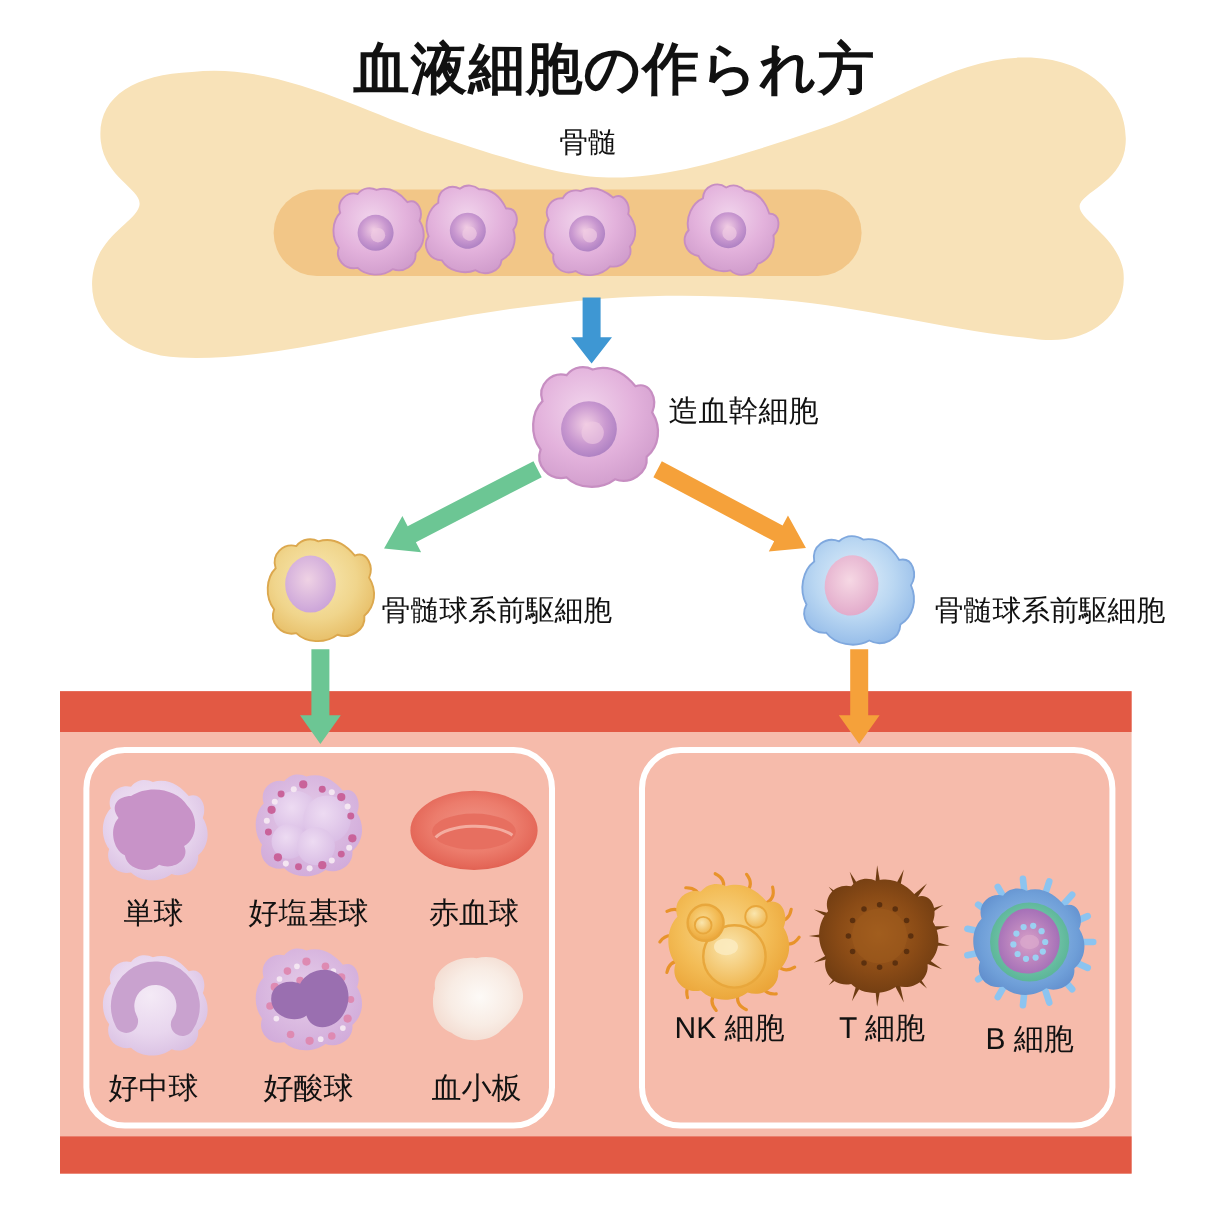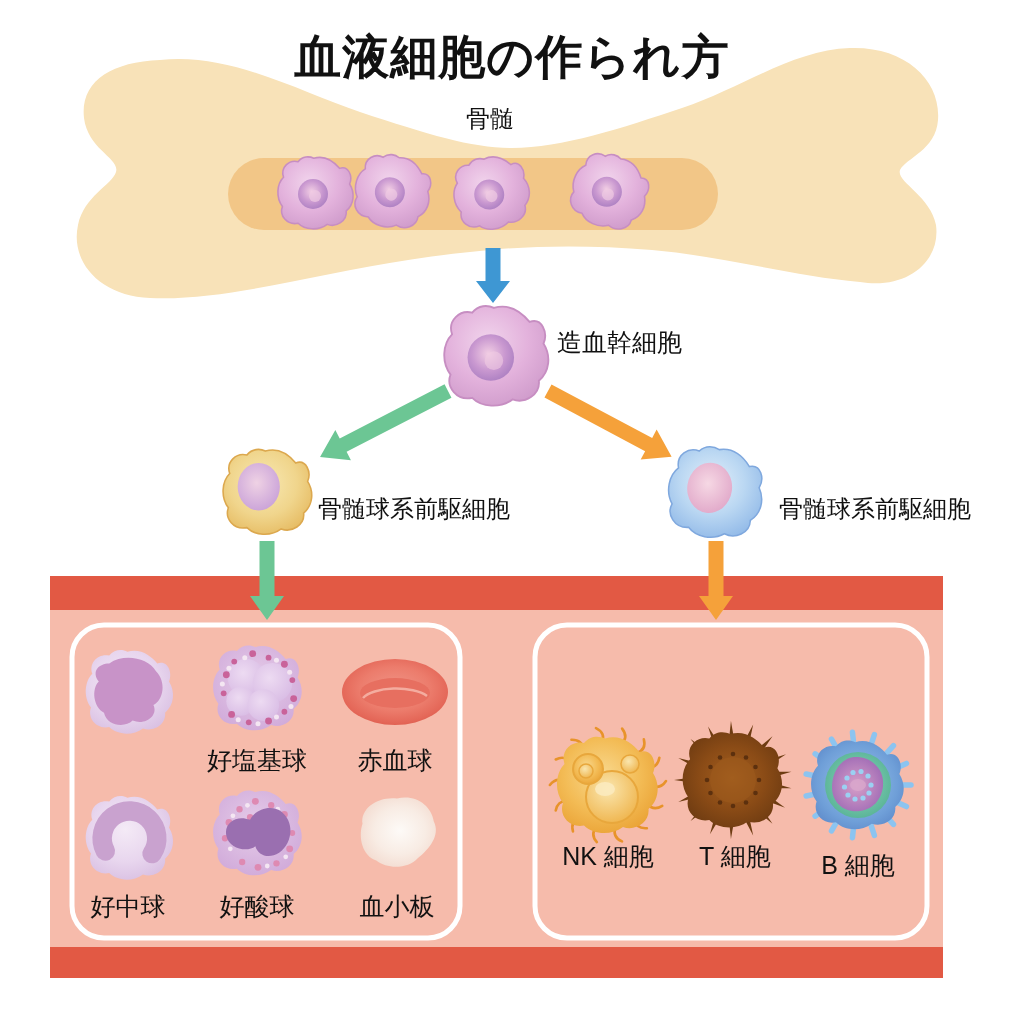--- a/index.html
+++ b/index.html
@@ -373,20 +373,21 @@
     <ellipse cx="0" cy="0" rx="8" ry="6" fill="#D9A8CC" opacity="0.8"></ellipse>
   </g>
 </svg>
 
 <div id="title" class="lbl">血液細胞の作られ方</div>
 <div id="bone-label" class="lbl">骨髄</div>
 <div id="hsc-label" class="lbl">造血幹細胞</div>
 <div id="myeloid-label" class="lbl">骨髄球系前駆細胞</div>
 <div id="lymphoid-label" class="lbl">骨髄球系前駆細胞</div>
 
+<div class="lbl cell-lbl" style="left:53px;top:744px;">単球</div>
 <div class="lbl cell-lbl" style="left:320px;top:744px;">赤血球</div>
 <div class="lbl cell-lbl" style="left:182px;top:744px;">好塩基球</div>
 <div class="lbl cell-lbl" style="left:53px;top:890px;">好中球</div>
 <div class="lbl cell-lbl" style="left:182px;top:890px;">好酸球</div>
 <div class="lbl cell-lbl" style="left:322px;top:890px;">血小板</div>
 
 <div class="lbl cell-lbl" style="left:533px;top:840px;">NK 細胞</div>
 <div class="lbl cell-lbl" style="left:660px;top:840px;">T 細胞</div>
 <div class="lbl cell-lbl" style="left:783px;top:849px;">B 細胞</div>
 

